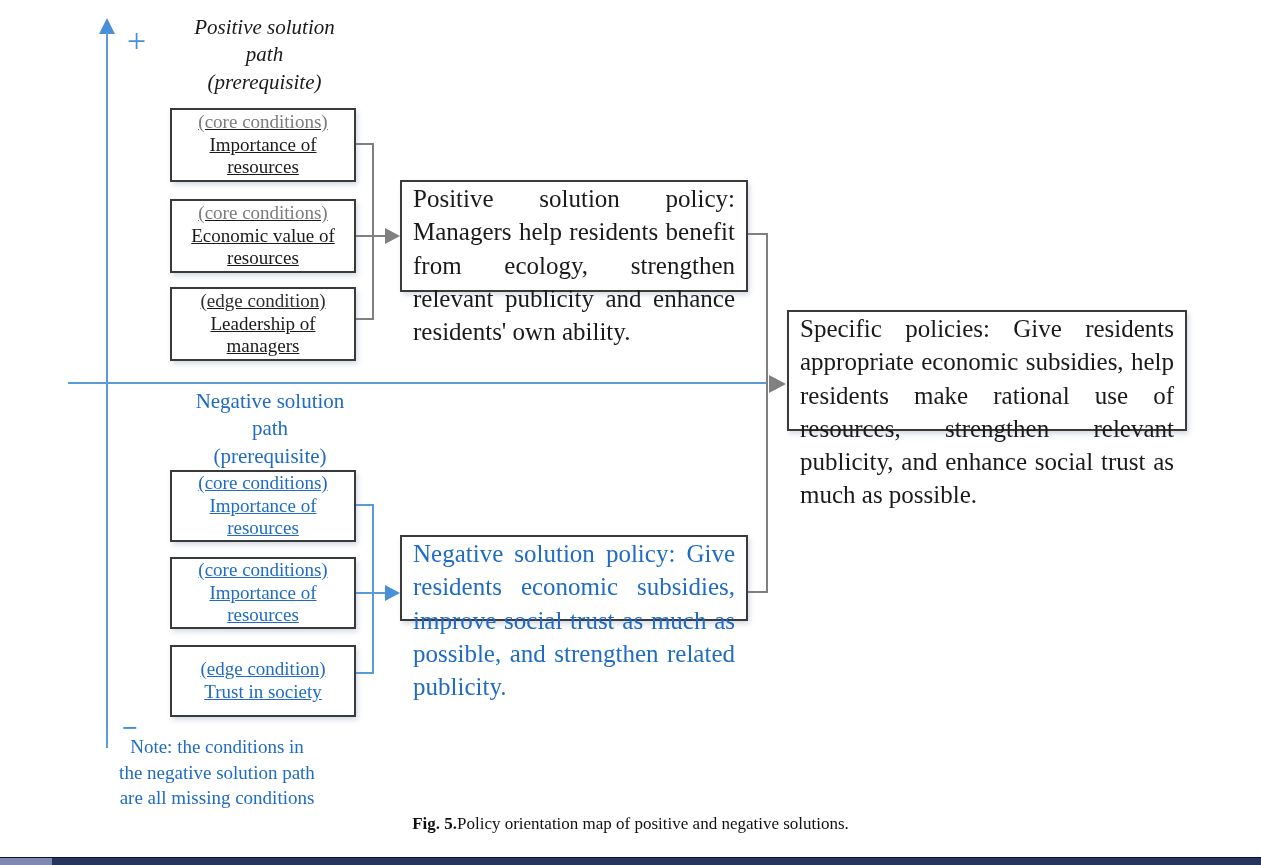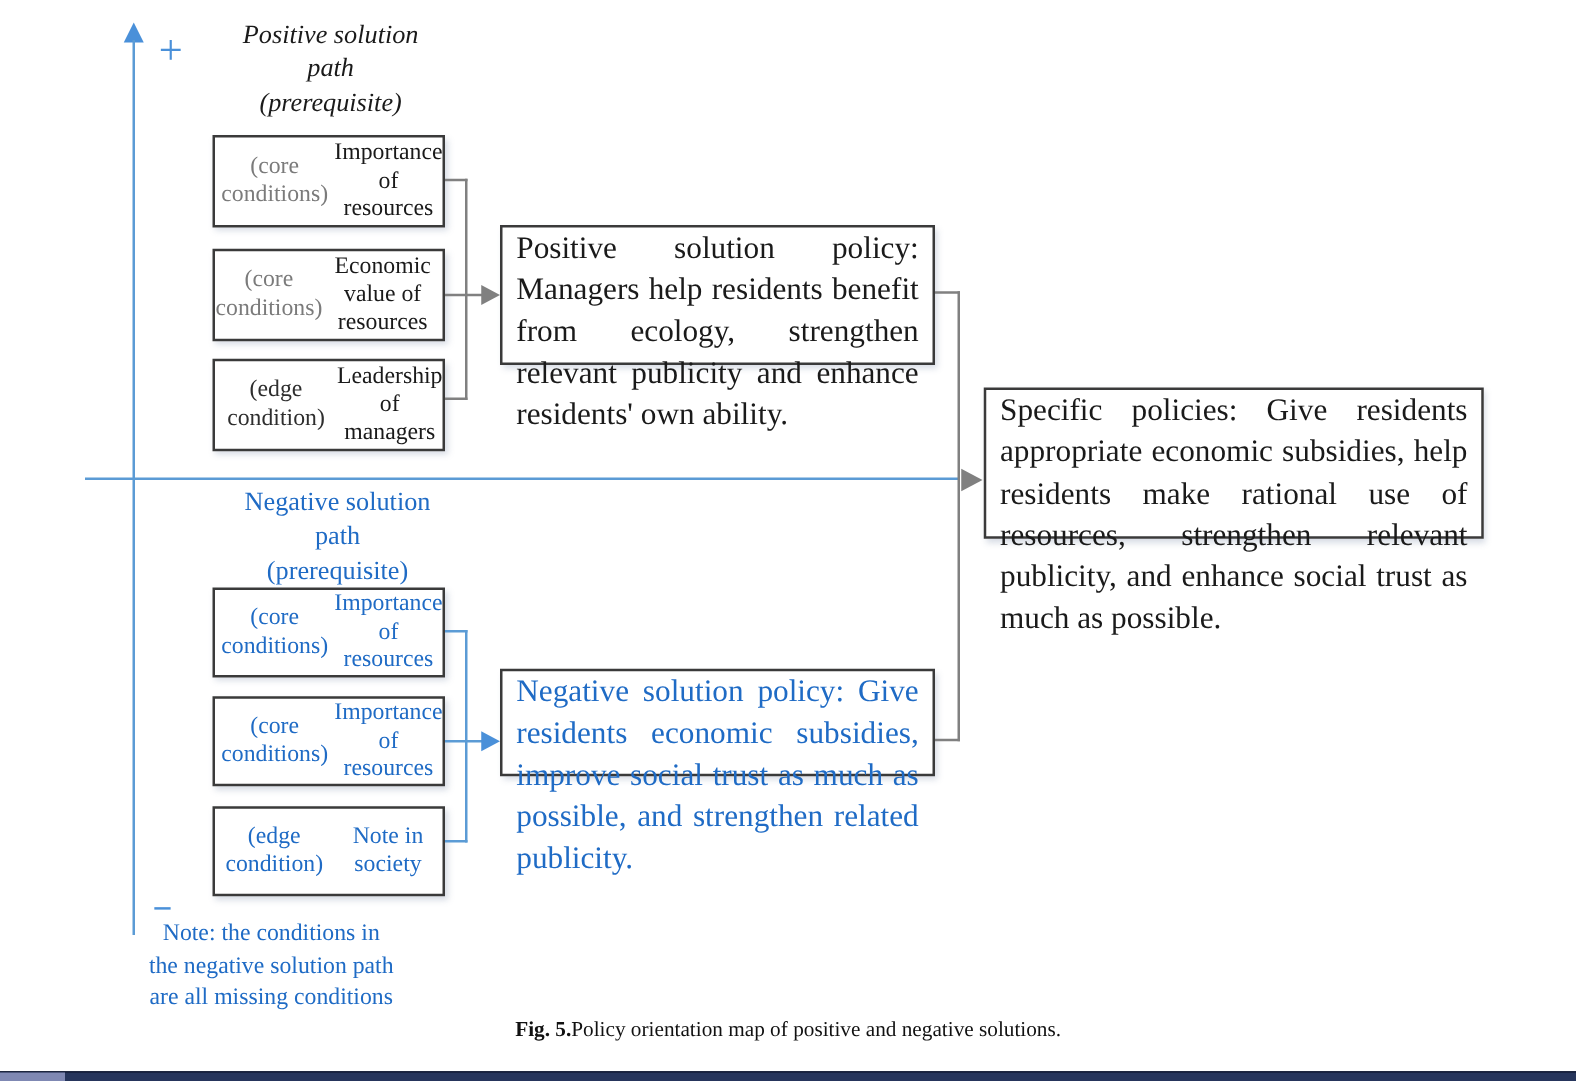--- a/index.html
+++ b/index.html
@@ -8,22 +8,22 @@
     font-family:"Liberation Serif","DejaVu Serif",serif;color:#1a1a1a;
     overflow:hidden;
   }
   .line{position:absolute;background:#808080;}
   .line.blue{background:#5B9BD5;}
   .box{
     position:absolute;background:#ffffff;border:2px solid #3a3a3a;
     box-sizing:border-box;box-shadow:2px 3px 5px rgba(110,130,160,.28);
   }
   .cond{
-    display:flex;flex-direction:row;align-items:center;justify-content:center;
-    text-align:center;font-size:19px;line-height:1.2;
+    display:flex;flex-direction:column;align-items:center;justify-content:center;
+    text-align:center;font-size:19px;line-height:1.2;text-decoration:underline;
   }
   .policy{
     padding:0 11px;font-size:25px;line-height:1.33;text-align:justify;
   }
   .tag-gray{color:#7b7b7b;}
   .tag-dark{color:#2e2e2e;}
   .blue-text{color:#1F6BC5;}
   .pre{white-space:pre-line;}
   .path-title{
     position:absolute;text-align:center;font-size:21px;line-height:1.3;
@@ -104,21 +104,21 @@
   <span class="pre">Importance of
 resources</span>
 </div>
 <div class="box cond blue-text" style="left:170px;top:557px;width:186px;height:72px;">
   <span>(core conditions)</span>
   <span class="pre">Importance of
 resources</span>
 </div>
 <div class="box cond blue-text" style="left:170px;top:645px;width:186px;height:72px;">
   <span>(edge condition)</span>
-  <span class="pre">Note in society</span>
+  <span class="pre">Trust in society</span>
 </div>
 
 <div class="line blue" style="left:356px;top:504px;width:18px;height:2px;"></div>
 <div class="line blue" style="left:372px;top:504px;width:2px;height:170px;"></div>
 <div class="line blue" style="left:356px;top:672px;width:18px;height:2px;"></div>
 <div class="line blue" style="left:356px;top:592px;width:30px;height:2px;"></div>
 <div class="arr-right blue" style="left:385px;top:585px;"></div>
 
 <div class="box policy blue-text" style="left:400px;top:535px;width:348px;height:86px;font-family:Liberation Serif, serif;">Negative solution policy: Give residents economic subsidies, improve social trust as much as possible, and strengthen related publicity.</div>
 

